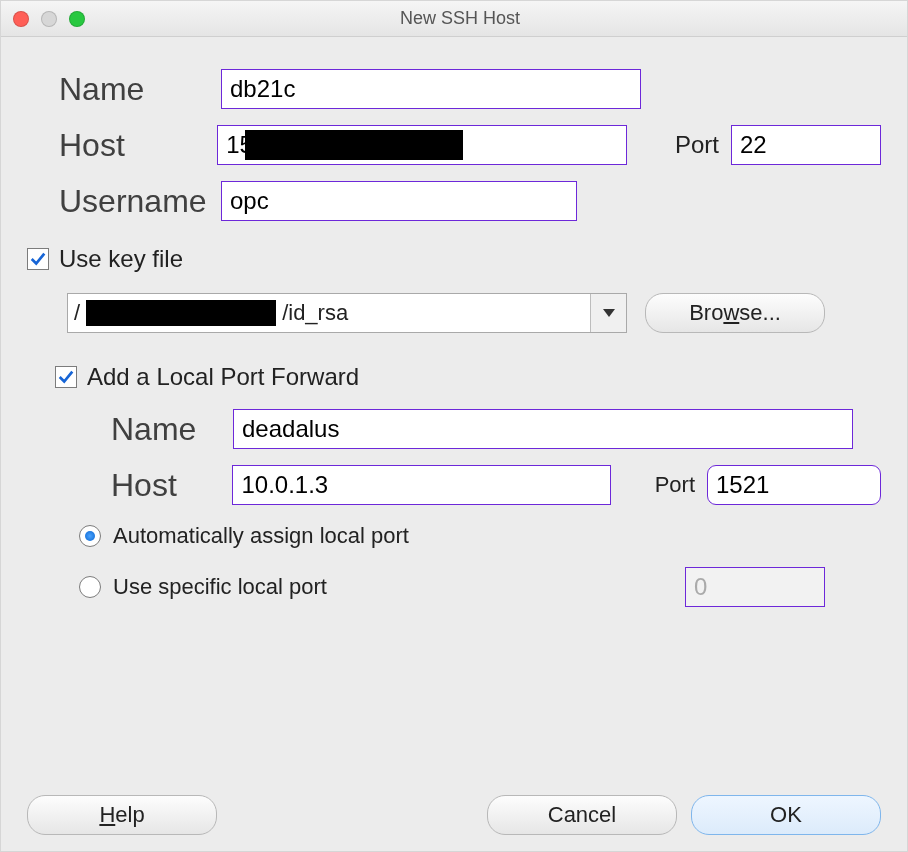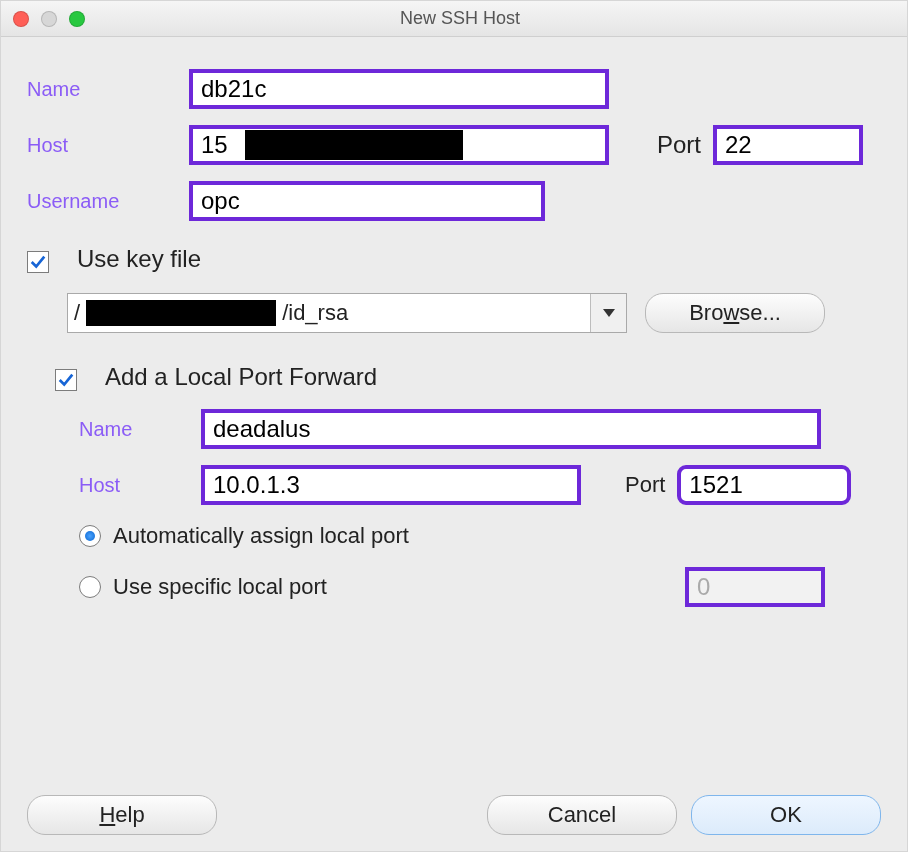--- a/index.html
+++ b/index.html
@@ -49,49 +49,50 @@
   }
 
   .row {
     display:flex;
     align-items:center;
     margin-bottom:16px;
     gap:12px;
   }
   .lbl {
     width:150px;
-    font-size:20px;
-    color:#8b5cf6;
+    font-size:32px;
+    color:#404040;
+    margin-left:32px;
   }
   .lbl-forward { width:110px; }
   input[type=text] {
     font-size:24px;
     padding:4px 8px;
     height:40px;
-    border:4px solid #6d28d9;
+    border:1px solid #6d28d9;
     background:#fff;
     outline:none;
     font-family:inherit;
   }
   input[type=text]:disabled {
     background:#f2f2f2;
     color:#aaa;
   }
   .name-input { width:420px; }
   .host-input { width:420px; }
   .user-input { width:356px; }
   .port-lbl { margin-left:36px; font-size:24px; }
   .port-input { width:150px; }
 
   
   .checkbox-row {
     display:flex;
-    align-items:flex-end;
+    align-items:center;
     margin-top:24px;
-    gap:28px;
+    gap:10px;
   }
   .cbx {
     width:22px; height:22px;
     border:1.5px solid #7c7c7c;
     background:#fff;
     display:inline-flex;
     align-items:center;
     justify-content:center;
     cursor:pointer;
   }

